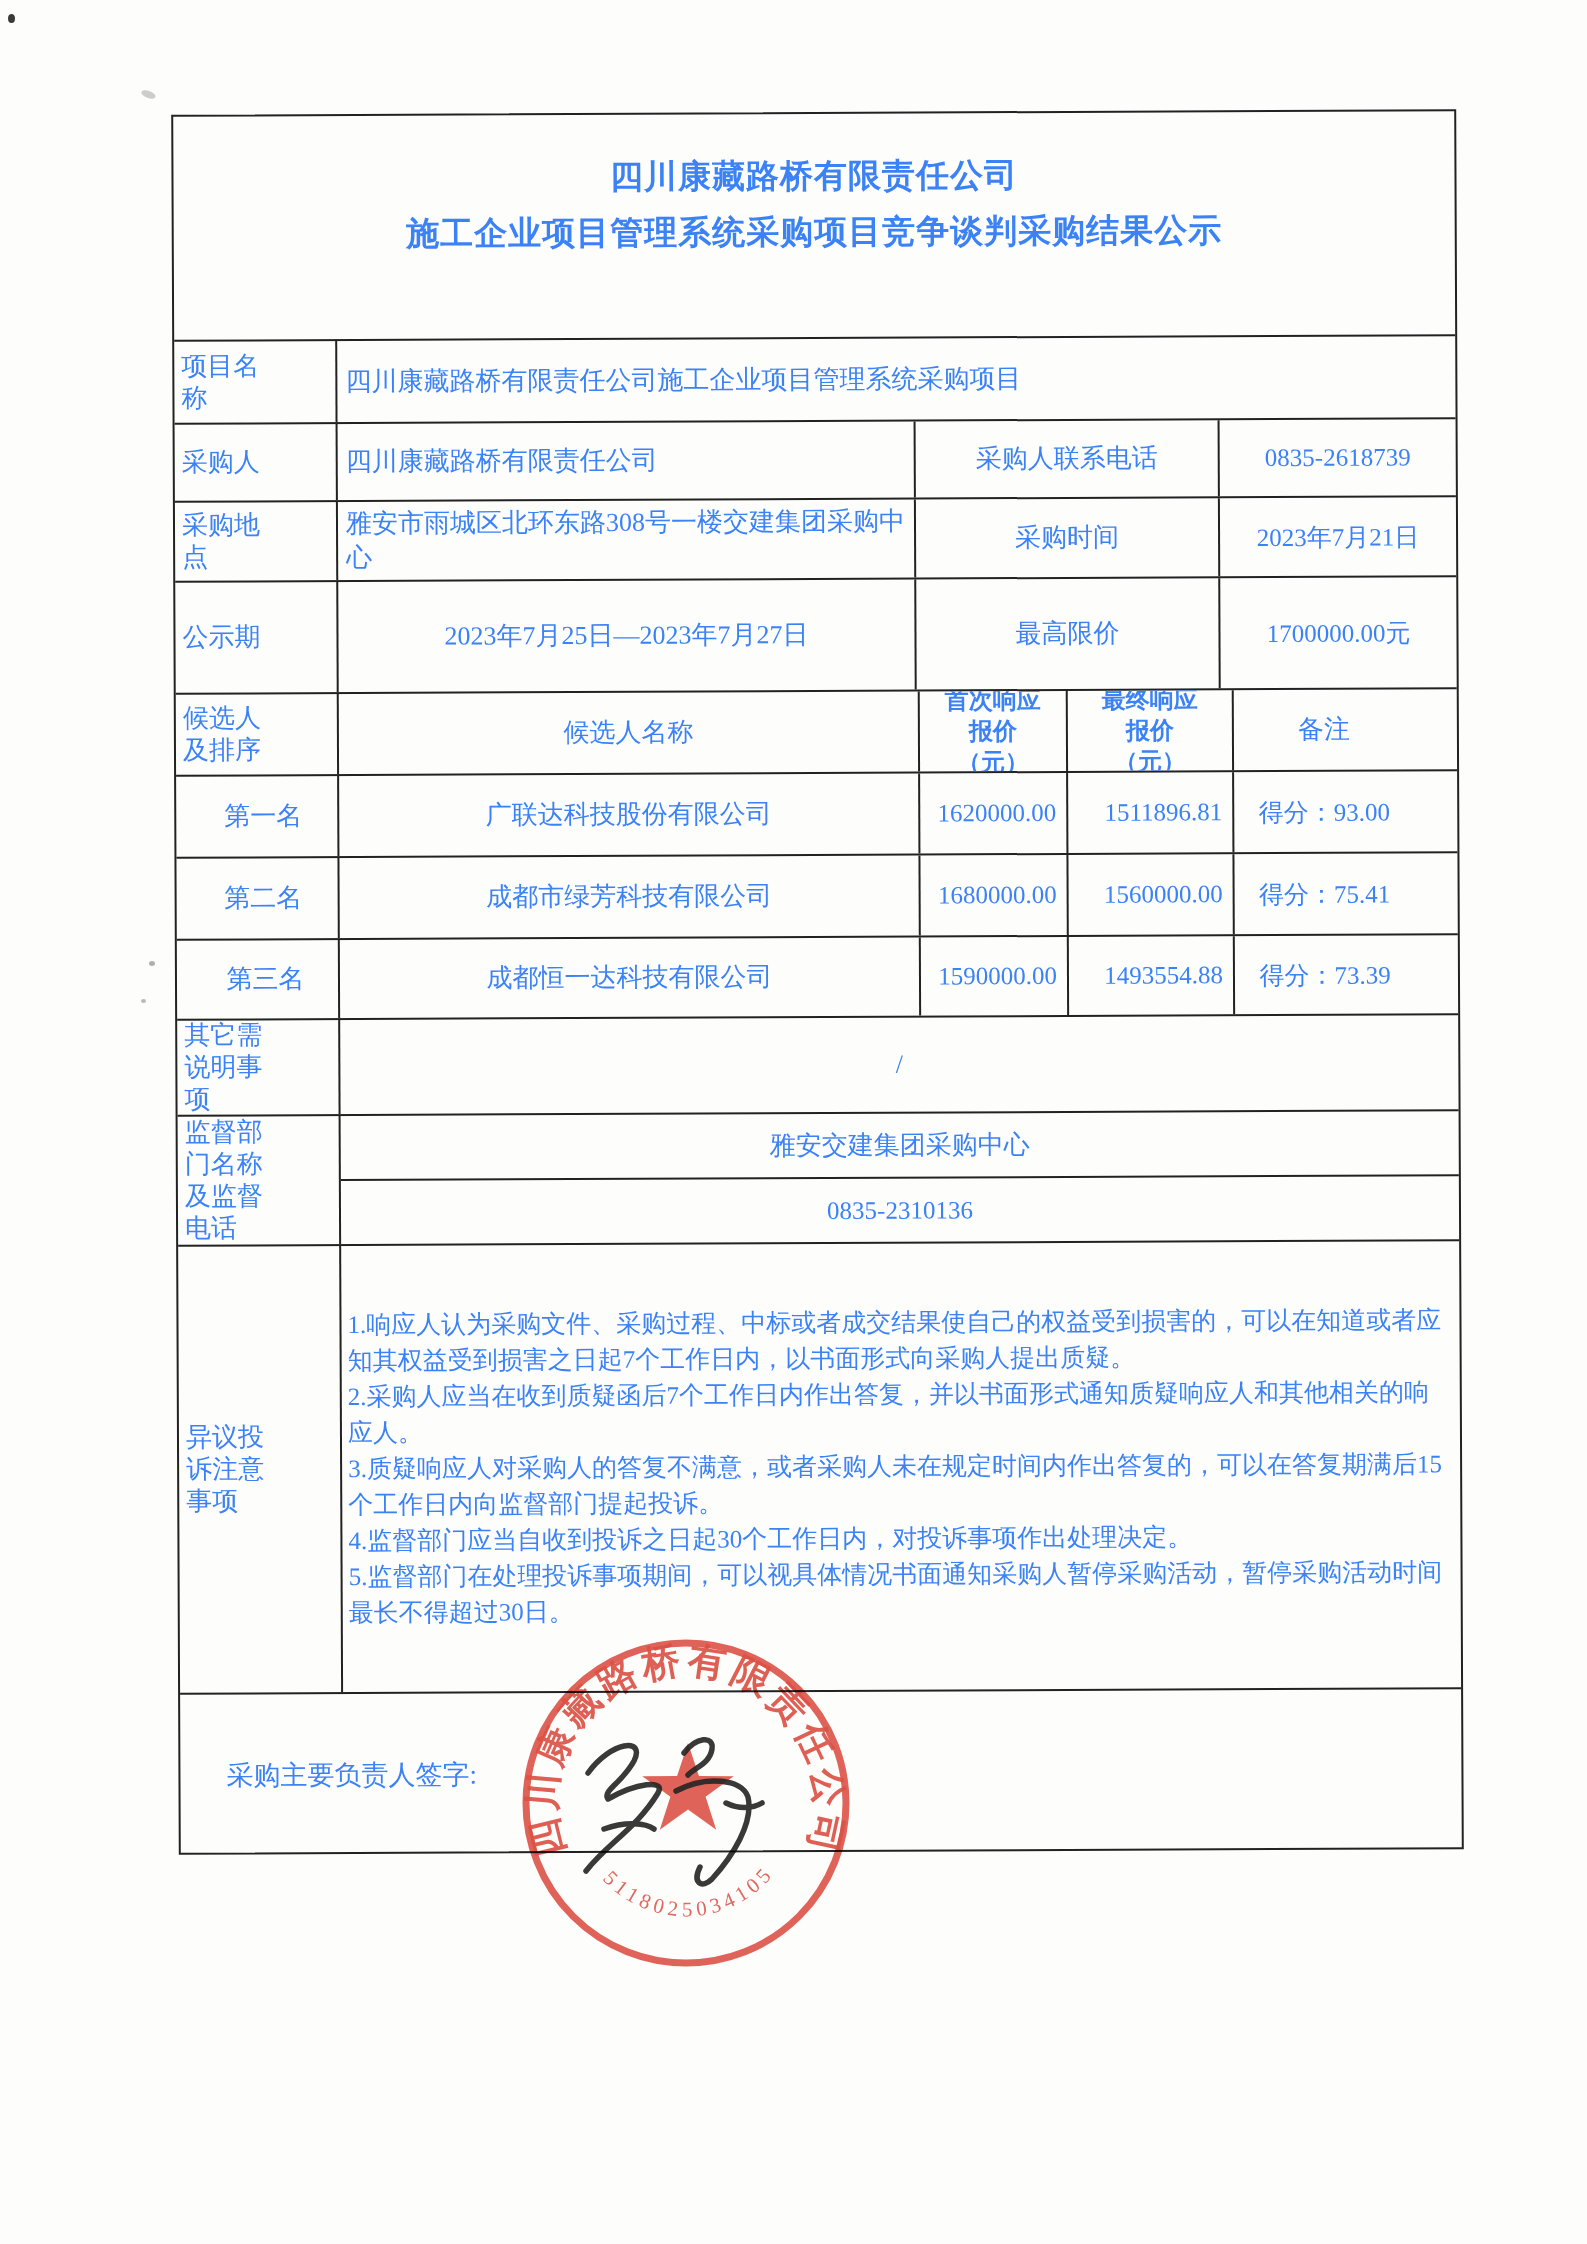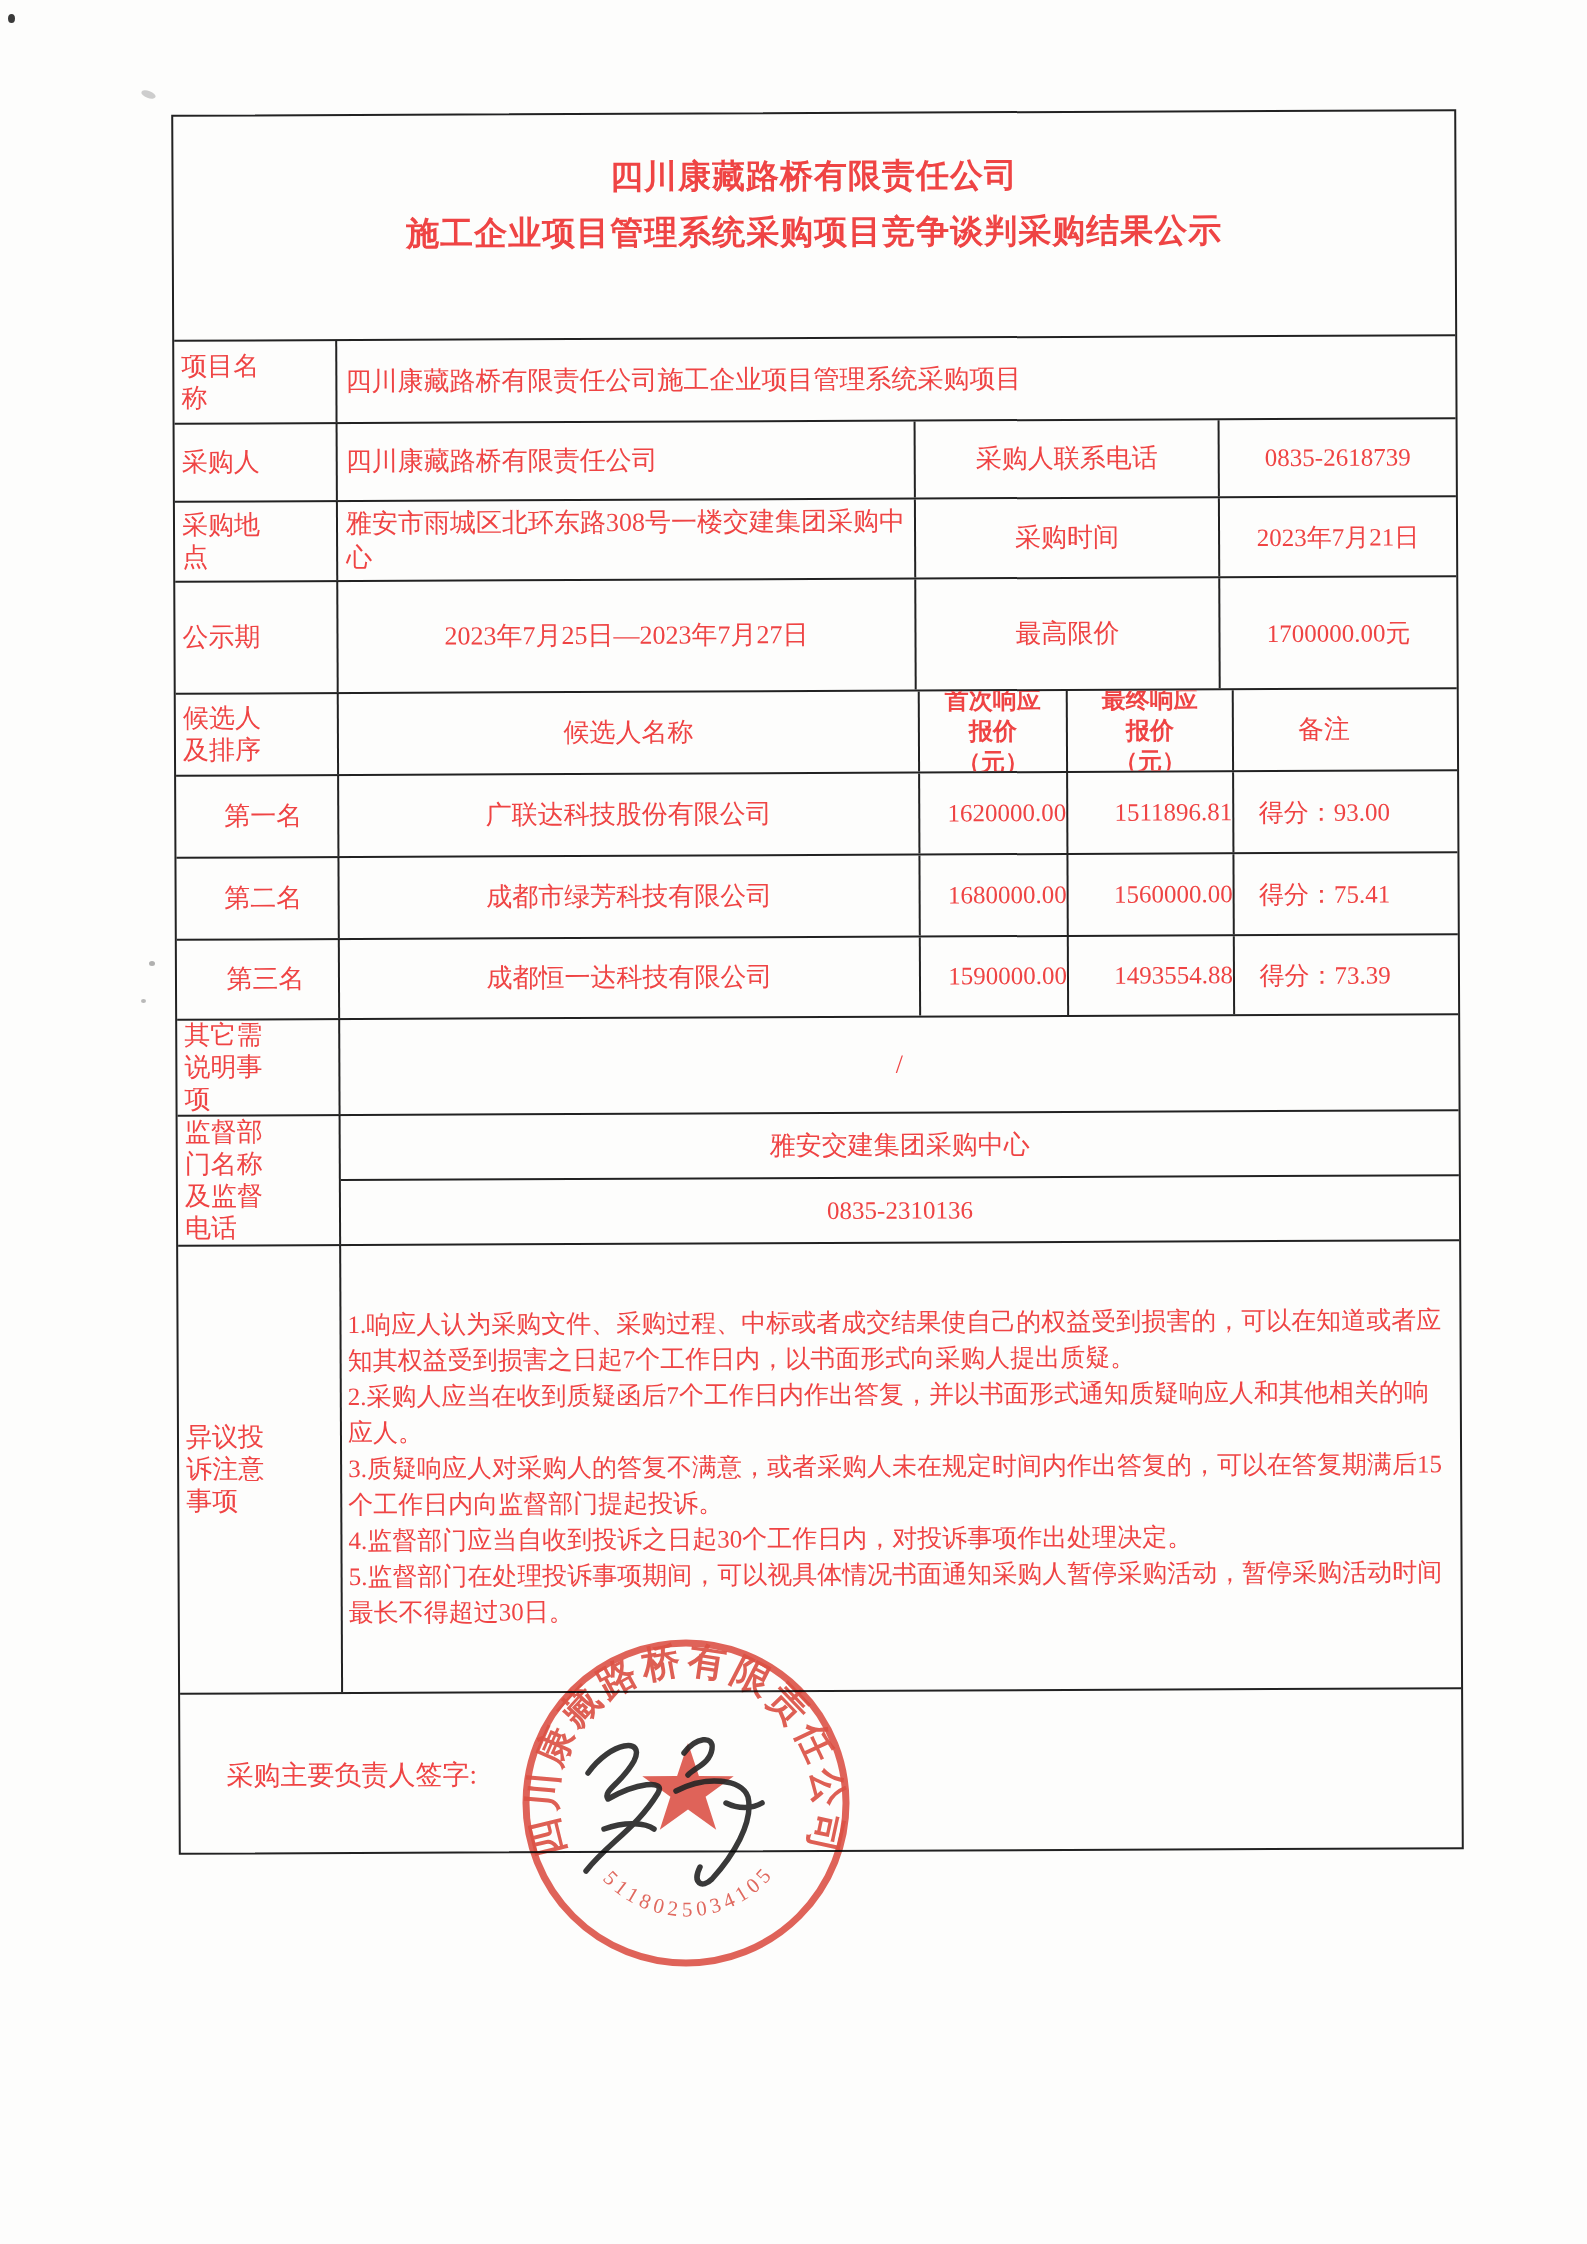--- a/index.html
+++ b/index.html
@@ -1,41 +1,41 @@
 <!DOCTYPE html>
 <html><head>
 <meta charset="utf-8">
 <style>
   html,body{margin:0;padding:0;background:#e9e9e9;}
   .page{
     position:relative; width:1587px; height:2244px;
     background:#fdfdfc; overflow:hidden;
     font-family:"Liberation Serif","DejaVu Serif",serif;
-    color:#ef4444;
+    color:#3b82f6;
   }
   .doc{
     position:absolute; left:175px; top:112px; width:1285px; height:1740px;
     border:2px solid #222; box-sizing:border-box;
     transform:rotate(-0.25deg); transform-origin:50% 50%;
     background:#fdfdfc;
   }
   .row{display:flex; border-bottom:2px solid #222; box-sizing:border-box;}
   .row:last-child{border-bottom:none;}
   .cell{box-sizing:border-box; border-right:2px solid #222; display:flex; align-items:center; overflow:hidden;}
   .cell:last-child{border-right:none;}
   .label-cell{width:163px; padding-left:7px;}
   .label-cell .lbl{display:inline-block; width:80px; font-size:26px; line-height:32px; word-break:break-all; text-align:left;}
   
   .title-block{height:225px; border-bottom:2px solid #222; box-sizing:border-box; text-align:center; padding-top:34px;}
   .title-block div{font-family:"Liberation Sans","DejaVu Sans",sans-serif; font-weight:bold; font-size:33px; line-height:56px; letter-spacing:1px;}
   
   .val{font-size:26px; line-height:34px;}
   .pad{padding-left:8px; padding-right:6px;}
   .center{justify-content:center; text-align:center;}
-  .right{justify-content:flex-end; text-align:right; padding-right:0;}
+  .right{justify-content:flex-end; text-align:right; padding-right:10px;}
   
   .r-project{height:83px;}
   .r-purchaser{height:78px;}
   .r-location{height:80px;}
   .r-publicity{height:112px;}
   .r-candhead{height:82px;}
   .r-cand1{height:82px;}
   .r-cand2{height:82px;}
   .r-cand3{height:80px;}
   .r-other{height:96px;}

